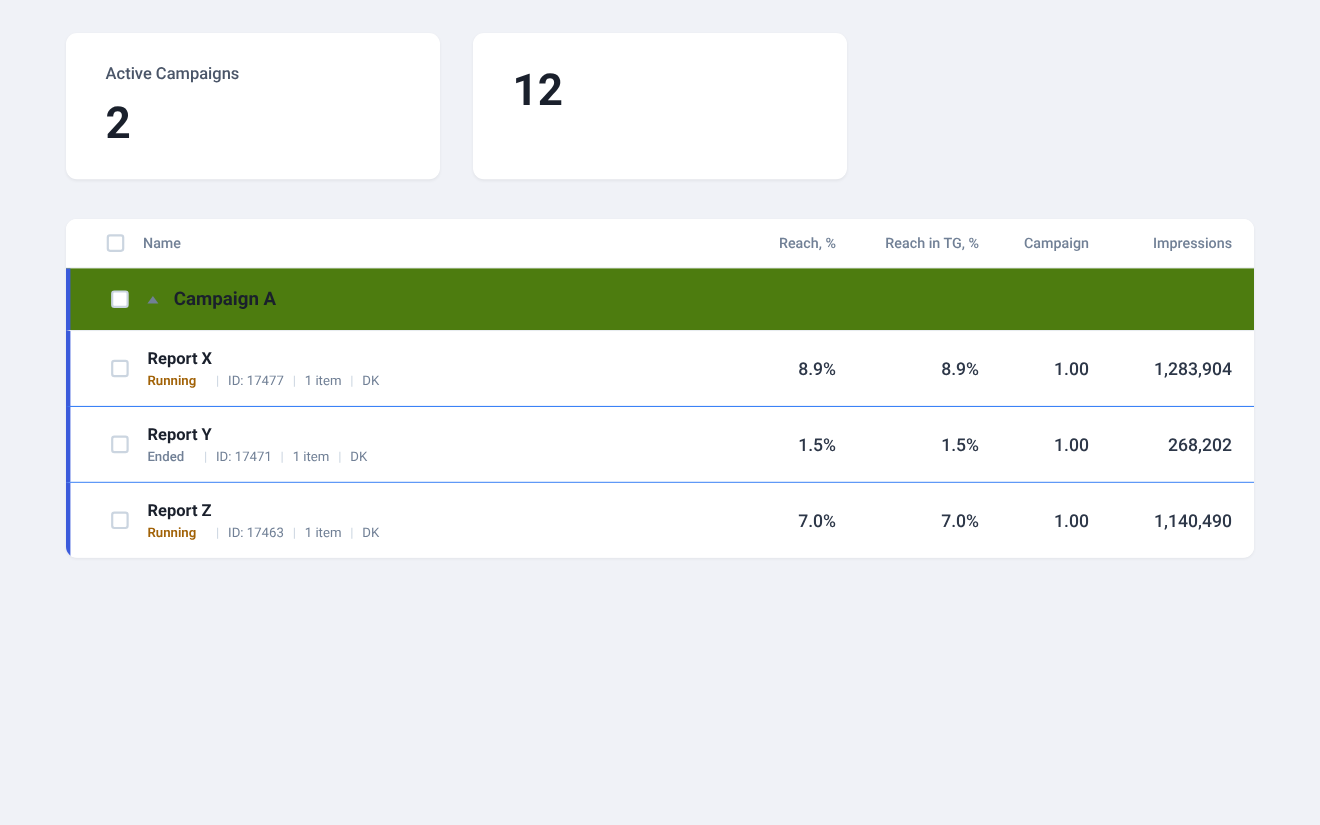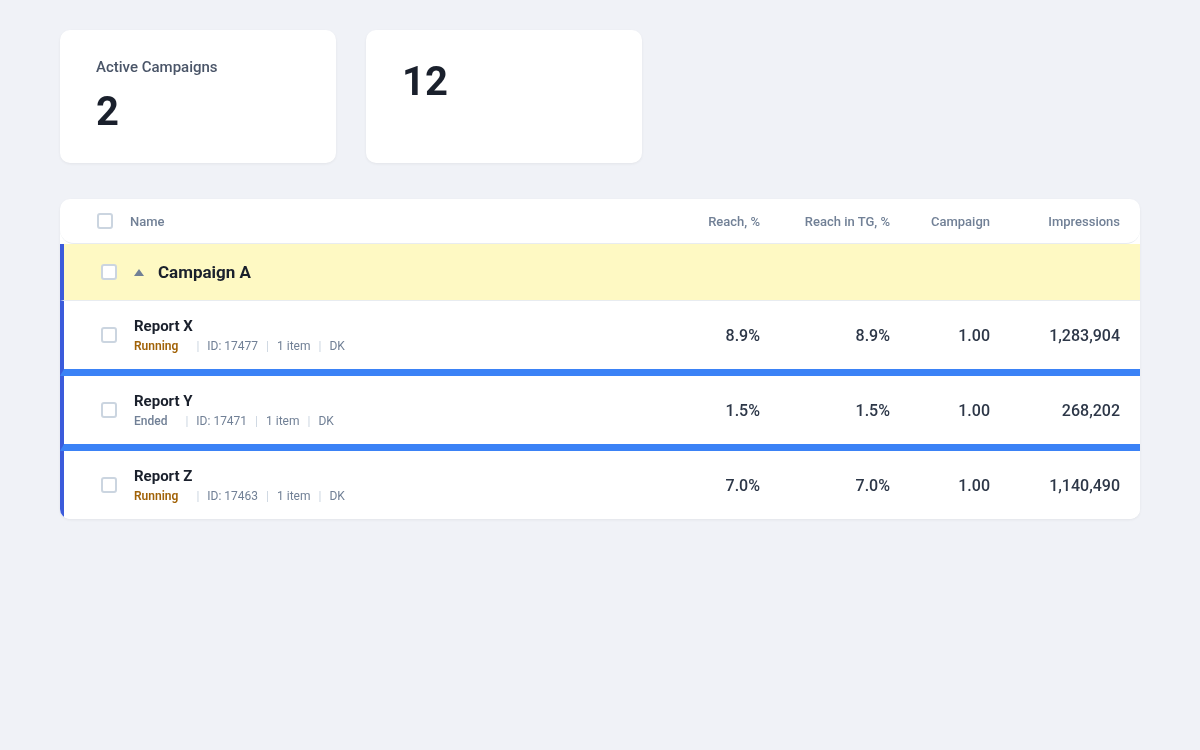--- a/index.html
+++ b/index.html
@@ -15,21 +15,21 @@
     .stat-cards {
       display: flex;
       gap: 30px;
       margin-bottom: 36px;
     }
 
     .stat-card {
       background: #ffffff;
       border-radius: 10px;
       padding: 28px 36px;
-      width: 276px;
+      width: 340px;
       box-shadow: 0 1px 3px rgba(0,0,0,0.06);
     }
 
     .stat-card-title {
       font-size: 15px;
       color: #4a5568;
       font-weight: 500;
       margin-bottom: 12px;
     }
 
@@ -46,41 +46,40 @@
       overflow: hidden;
     }
 
     .table-header {
       display: grid;
       grid-template-columns: 50px 1fr 110px 130px 100px 130px;
       align-items: center;
       padding: 14px 20px;
       border-bottom: 1px solid #e8ecf0;
       background: #fff;
-      border-radius: 14px;
     }
 
     .table-header-cell {
       font-size: 13px;
       color: #718096;
       font-weight: 500;
       text-align: right;
     }
 
     .table-header-cell.name-col {
       text-align: left;
     }
 
     .campaign-row {
       display: grid;
       grid-template-columns: 50px 1fr 110px 130px 100px 130px;
       align-items: center;
       padding: 18px 20px;
       border-left: 4px solid #3b5bdb;
-      background: #fef9c3;
+      background: #4d7c0f;
       border-bottom: 1px solid #e8ecf0;
     }
 
     .campaign-name {
       font-size: 17px;
       font-weight: 700;
       color: #1a202c;
       display: flex;
       align-items: center;
       gap: 8px;
@@ -96,21 +95,21 @@
       margin-right: 6px;
     }
 
     .report-row {
       display: grid;
       grid-template-columns: 50px 1fr 110px 130px 100px 130px;
       align-items: center;
       padding: 16px 20px;
       border-left: 4px solid #3b5bdb;
       background: #fff;
-      border-bottom: 7px solid #3b82f6;
+      border-bottom: 1px solid #3b82f6;
     }
 
     .report-row:last-child {
       border-bottom: none;
     }
 
     .report-info {
       display: flex;
       flex-direction: column;
       gap: 4px;

